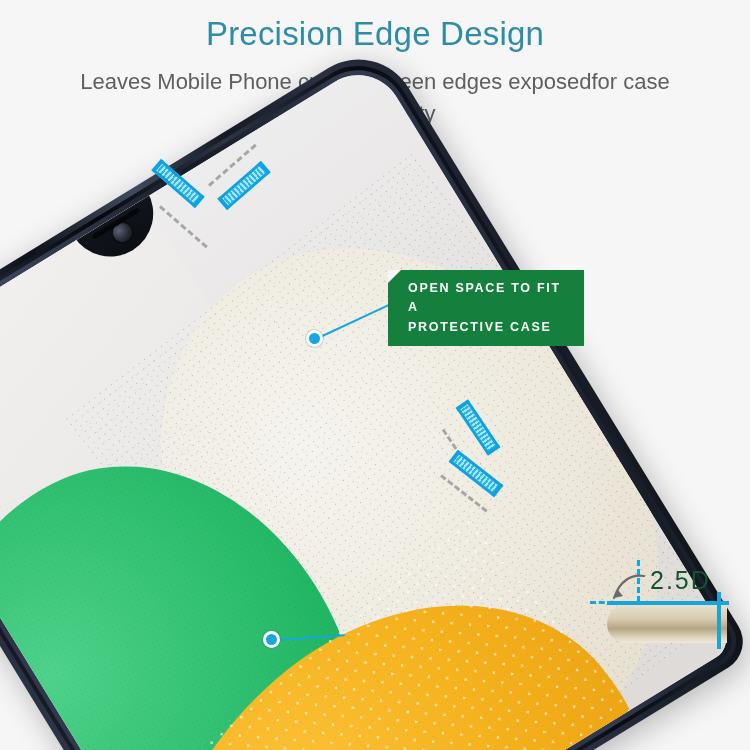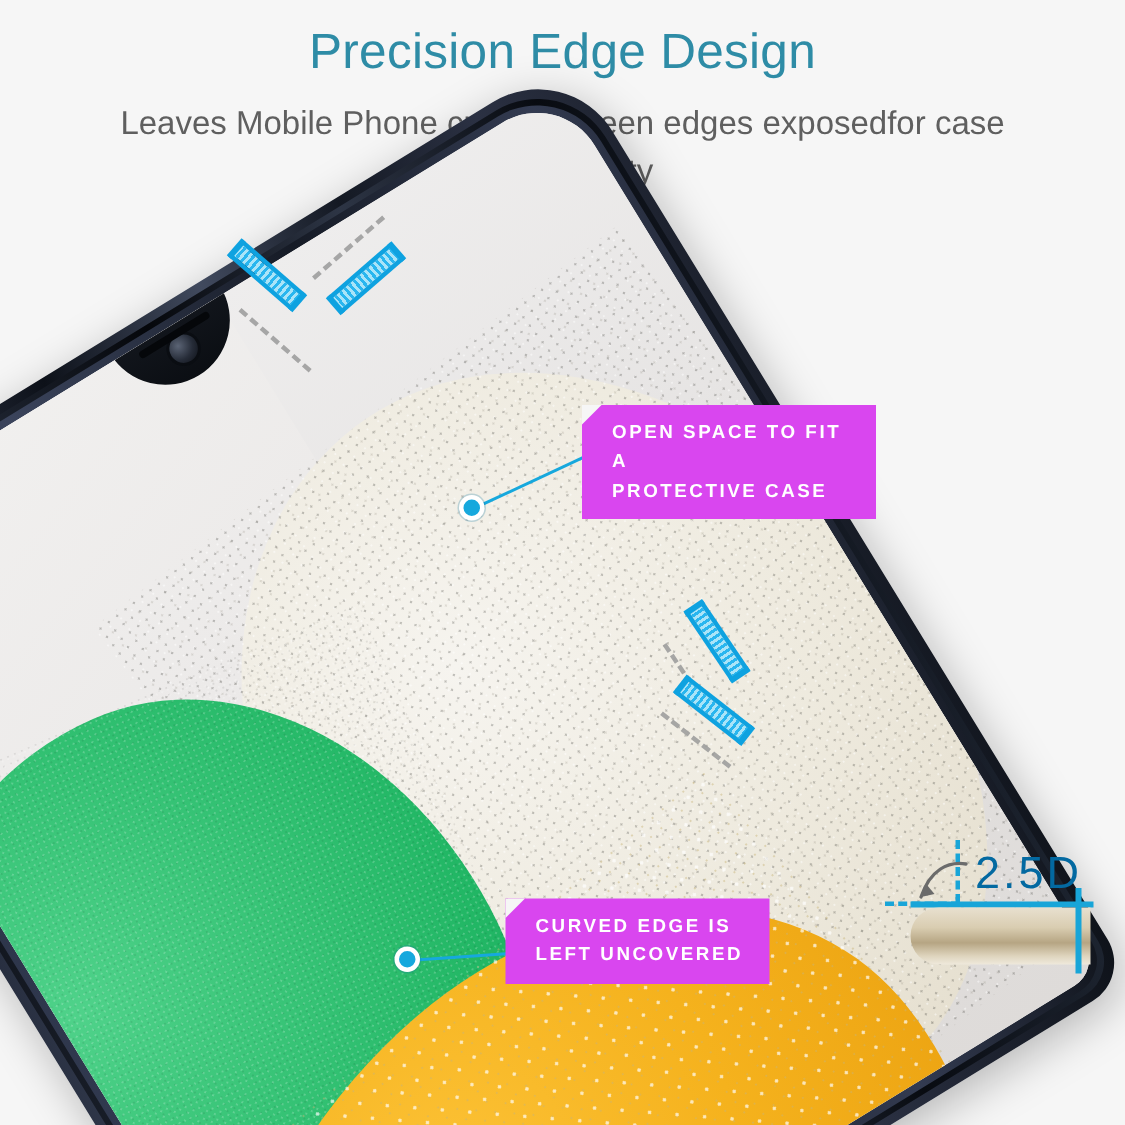--- a/index.html
+++ b/index.html
@@ -184,21 +184,21 @@
     width: 54px;
     height: 5px;
     margin-left: -27px;
     border-radius: 3px;
     background: #05070a;
   }
 
   
   .banner {
     position: absolute;
-    background: #d946ef;
+    background: #15803d;
     color: #ffffff;
     font-size: 12.5px;
     font-weight: 700;
     letter-spacing: 1.7px;
     line-height: 1.55;
     padding: 9px 14px 9px 20px;
     white-space: pre-line;
   }
   .banner::before {
     content: "";
@@ -318,22 +318,22 @@
     top: 51px;
     width: 50px;
     height: 0;
     border-top: 3px dashed #18a5d8;
   }
   .arrow-svg { position: absolute; left: 50px; top: 18px; }
   .label-25d {
     position: absolute;
     left: 90px;
     top: 16px;
-    font-size: 30px;
-    color: #0369a1;
+    font-size: 25px;
+    color: #14532d;
     letter-spacing: 2px;
     font-weight: 400;
   }
 </style>
 </head>
 <body>
 
 <div id="stage">
 
   <div class="header">
@@ -374,22 +374,20 @@
   <div class="dashline" id="dash-d"></div>
   <div class="ruler" id="ruler-d"></div>
 
   <div class="lead" id="lead-open"></div>
   <div class="dot" id="dot-open"></div>
   <div class="banner" id="banner-open">OPEN SPACE TO FIT A
 PROTECTIVE CASE</div>
 
   <div class="lead" id="lead-edge"></div>
   <div class="dot" id="dot-edge"></div>
-  <div class="banner" id="banner-edge">CURVED EDGE IS
-LEFT UNCOVERED</div>
 
   <div class="diagram">
     <div class="dash-v"></div>
     <div class="dash-h"></div>
     <svg class="arrow-svg" width="42" height="34" viewBox="0 0 42 34">
       <path d="M4 30 C 10 12, 22 6, 34 8" fill="none" stroke="#6b6b6b" stroke-width="2.2" stroke-linecap="round"></path>
       <path d="M4 30 l 9 -2 l -5 -6 z" fill="#6b6b6b"></path>
     </svg>
     <div class="label-25d">2.5D</div>
     <div class="glass-top"></div>

